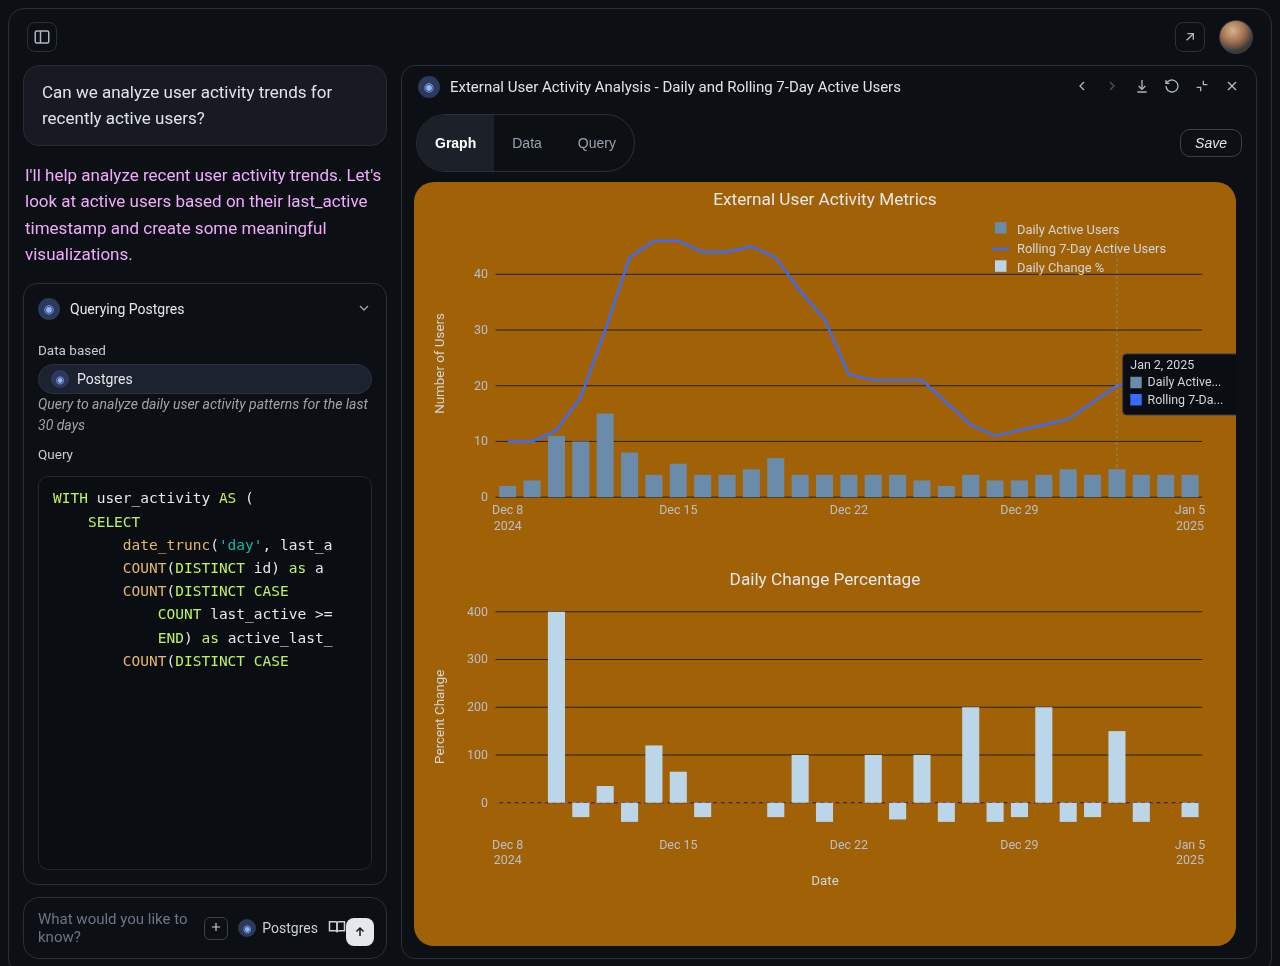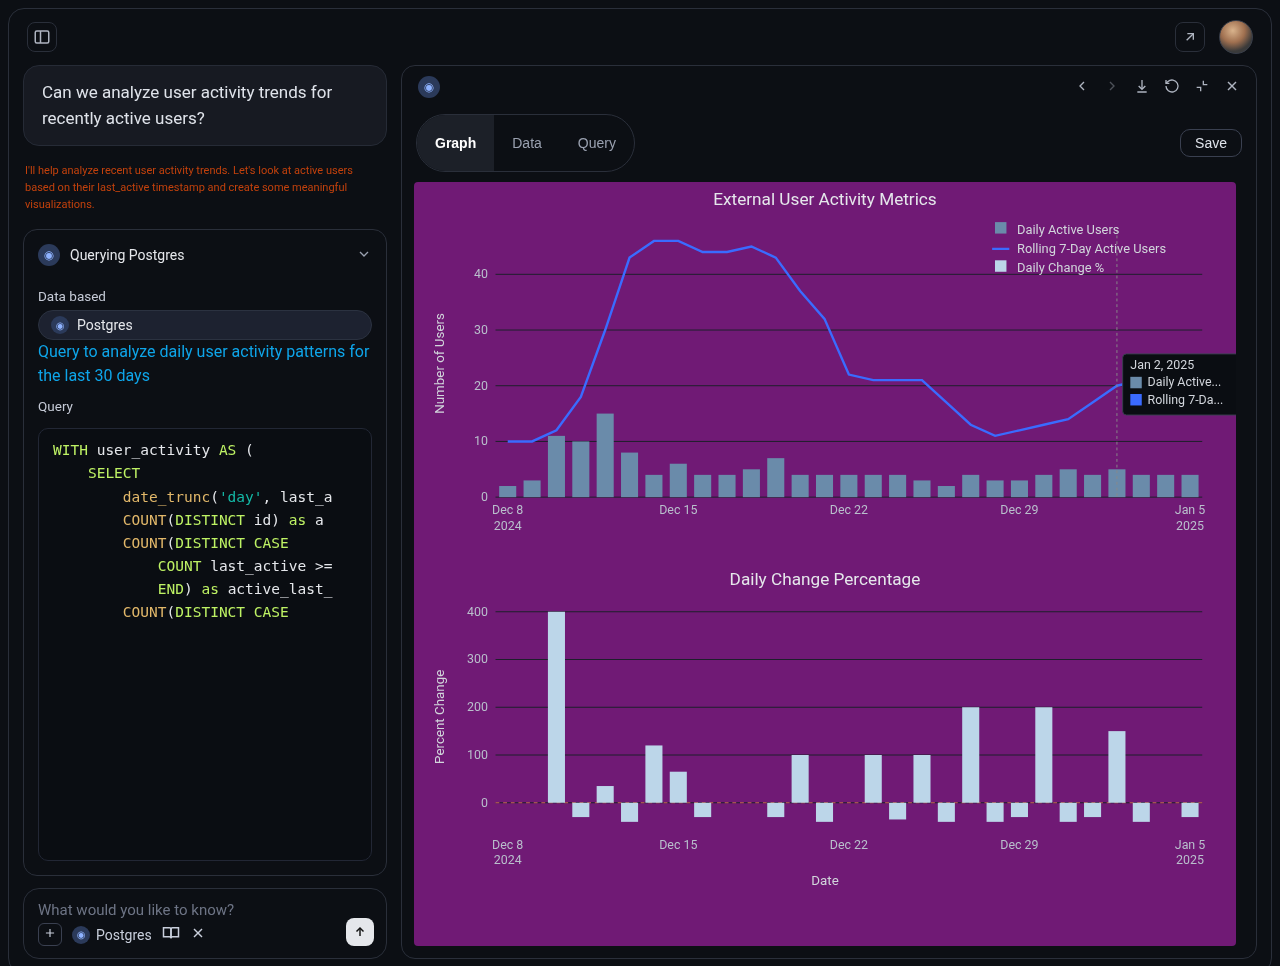--- a/index.html
+++ b/index.html
@@ -59,23 +59,23 @@
 .bubble-user {
   background: #171a22;
   border: 1px solid #262b36;
   border-radius: 16px;
   padding: 14px 18px;
   font-size: 17px;
   line-height: 1.5;
   color: #dfe3ea;
 }
 .assistant-text {
-  font-size: 11px;
+  font-size: 17px;
   line-height: 1.55;
-  color: #c2410c;
+  color: #f0abfc;
   padding: 4px 2px;
 }
 .tool-card {
   border: 1px solid #2a2f3a;
   border-radius: 14px;
   padding: 14px;
   flex: 1;
   min-height: 0;
   overflow: hidden;
   display: flex;
@@ -95,21 +95,21 @@
 .chevron { color: #9aa1b0; }
 .field-label { font-size: 13.5px; color: #c5cad6; margin: 10px 0 6px 0; }
 .pg-chip {
   display: inline-flex; align-items: center; gap: 8px;
   background: #1d2230;
   border: 1px solid #2b3240;
   border-radius: 999px;
   padding: 5px 12px;
   font-size: 14px;
 }
-.desc { font-size: 16px; color: #0ea5e9; line-height: 1.5; }
+.desc { font-size: 14px; color: #a3a3a3; line-height: 1.5; font-style: italic; }
 .sql-block {
   margin-top: 8px;
   background: #0a0d12;
   border-radius: 10px;
   overflow: hidden;
   border: 1px solid #222735;
   flex: 1;
   min-height: 0;
   display: flex;
   flex-direction: column;
@@ -133,22 +133,21 @@
 .kw { color: #bef264; }
 .fn { color: #e2b86a; }
 .id { color: #e5e7eb; }
 .str { color: #14b8a6; }
 .op { color: #e5e7eb; }
 .composer {
   border: 1px solid #2a2f3a;
   border-radius: 16px;
   padding: 12px 14px;
   display: flex;
-  flex-direction: column;
-  gap: 4px;
+  gap: 10px;
   position: relative;
 }
 .composer-placeholder { color: #6d7485; font-size: 15px; }
 .composer-row { display: flex; align-items: center; gap: 10px; }
 .chip-small {
   display: inline-flex; align-items: center; gap: 6px;
   font-size: 14px; color: #c9cfdc;
 }
 .send-btn {
   position: absolute; right: 12px; bottom: 12px;
@@ -190,26 +189,27 @@
 }
 .seg button.active { background: #1c2028; color: #fff; font-weight: 600; }
 .save-btn {
   border: 1px solid #3a4050;
   border-radius: 10px;
   background: transparent;
   color: #dfe3ea;
   padding: 5px 14px;
   font-size: 14px;
   cursor: pointer;
+  font-style: italic;
 }
 .chart-area {
   flex: 1;
-  background: #701a75;
+  background: #a16207;
   margin: 0 20px 12px 12px;
-  border-radius: 4px;
+  border-radius: 20px;
   overflow: hidden;
 }
 svg text { font-family: inherit; }
 .axis-title { fill: #d1d5db; font-size: 14px; }
 .chart-title { fill: #e5e7eb; font-size: 18px; }
 .tick { fill: #b9bfcc; font-size: 13px; }
 .legend-text { fill: #d1d5db; font-size: 13.5px; }
 .tooltip-box { fill: #0a0d12; stroke: #3a4050; }
 .tooltip-text { fill: #d1d5db; font-size: 13px; }
 </style>
@@ -305,20 +305,21 @@
               <polyline points="6 11 12 5 18 11"></polyline>
             </svg>
         </div>
       </div>
     </div>
 
     <div class="right-panel">
       <div class="rp-head">
         <div class="rp-title">
           <div class="pg-icon" style="width:22px;height:22px">◉</div>
+          <span>External User Activity Analysis - Daily and Rolling 7-Day Active Users</span>
         </div>
         <div class="rp-actions">
           <span class="aicn"><svg width="16" height="16" viewBox="0 0 24 24" fill="none" stroke="currentColor" stroke-width="2">
                 <polyline points="15 18 9 12 15 6"></polyline>
               </svg></span>
           <span class="aicn" style="opacity:.4"><svg width="16" height="16" viewBox="0 0 24 24" fill="none" stroke="currentColor" stroke-width="2">
                 <polyline points="9 18 15 12 9 6"></polyline>
               </svg></span>
           <span class="aicn"><svg width="16" height="16" viewBox="0 0 24 24" fill="none" stroke="currentColor" stroke-width="2">
                 <path d="M12 3v12"></path>

